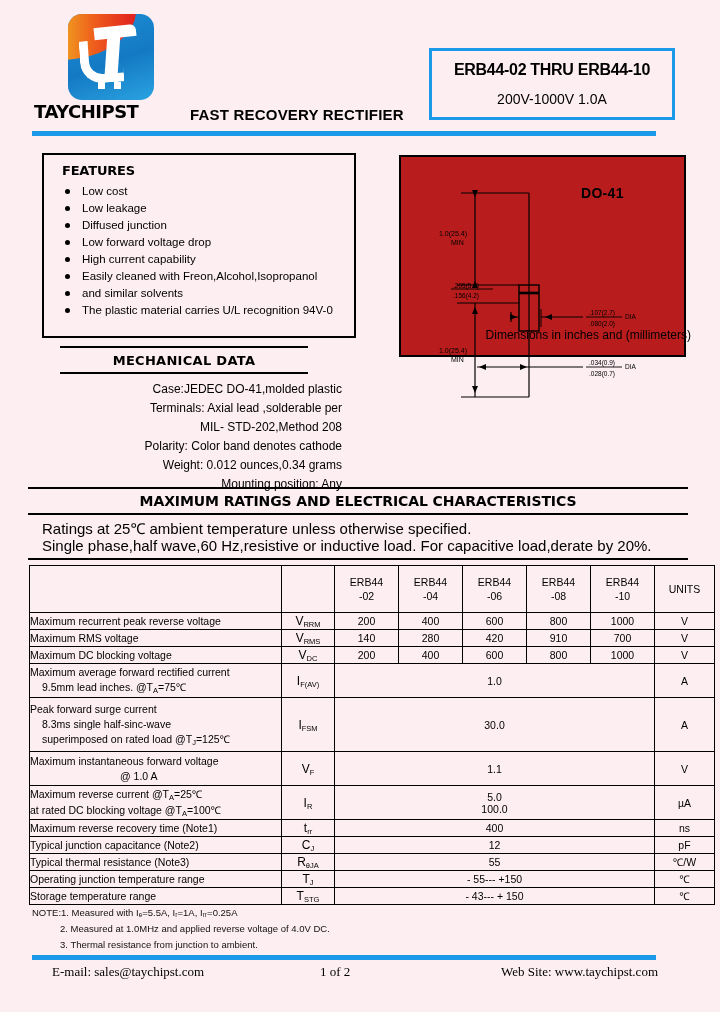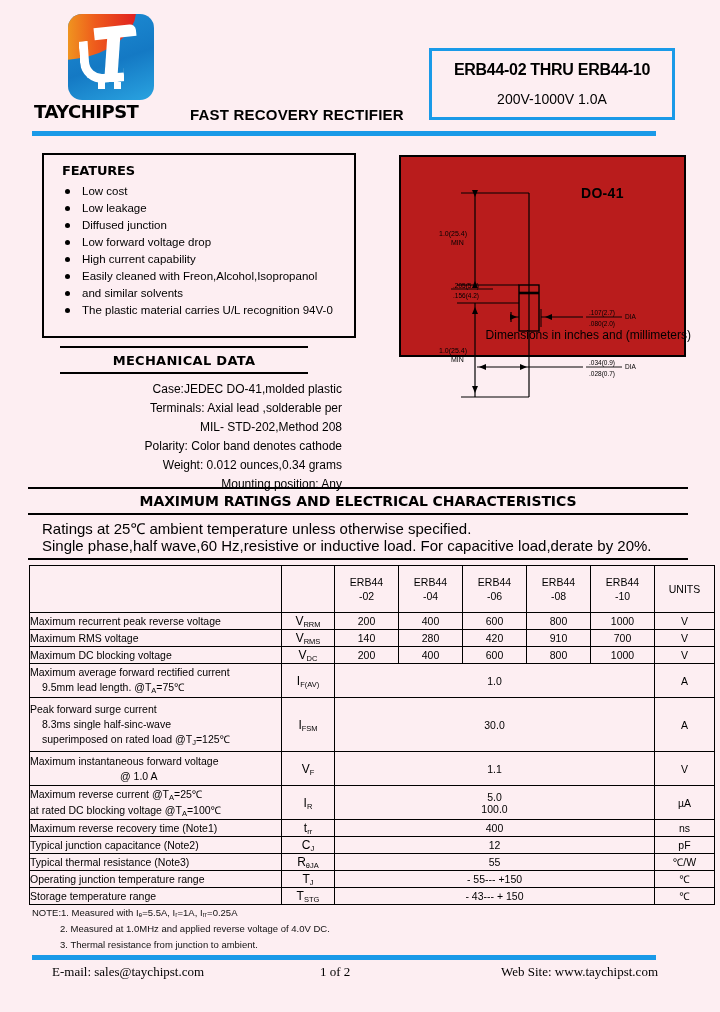--- a/index.html
+++ b/index.html
@@ -540,21 +540,21 @@
           <td class="val-cell">600</td>
           <td class="val-cell">800</td>
           <td class="val-cell">1000</td>
           <td class="unit-cell">V</td>
         </tr>
 
         <tr class="r2">
           <td class="param-cell">
             <div>Maximum average forward rectified current</div>
             <div class="indent1">
-              <span>9.5mm lead length.          @T</span><sub>A</sub><span>=75℃</span>
+              <span>9.5mm lead inches.          @T</span><sub>A</sub><span>=75℃</span>
             </div>
           </td>
           <td class="sym-cell">
             <span class="s">I</span><sub>F(AV)</sub>
           </td>
           <td class="val-cell" colspan="5">1.0</td>
           <td class="unit-cell">A</td>
         </tr>
 
         <tr class="r3">

